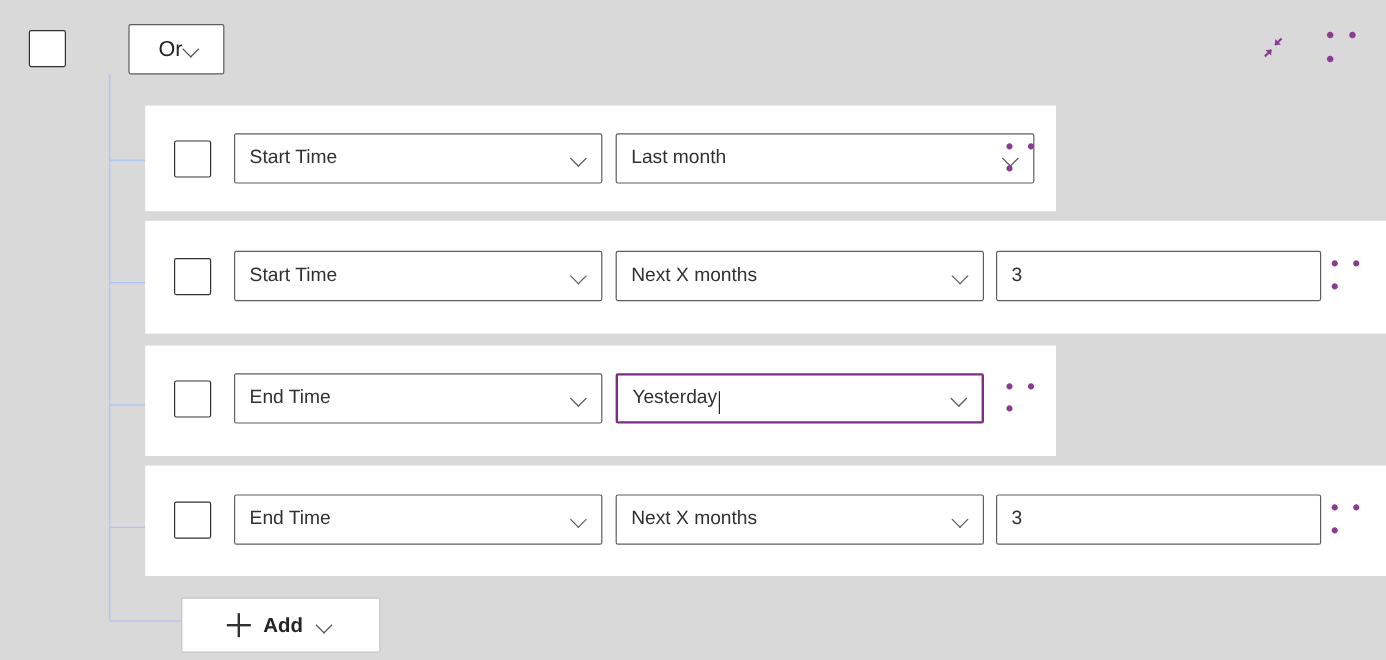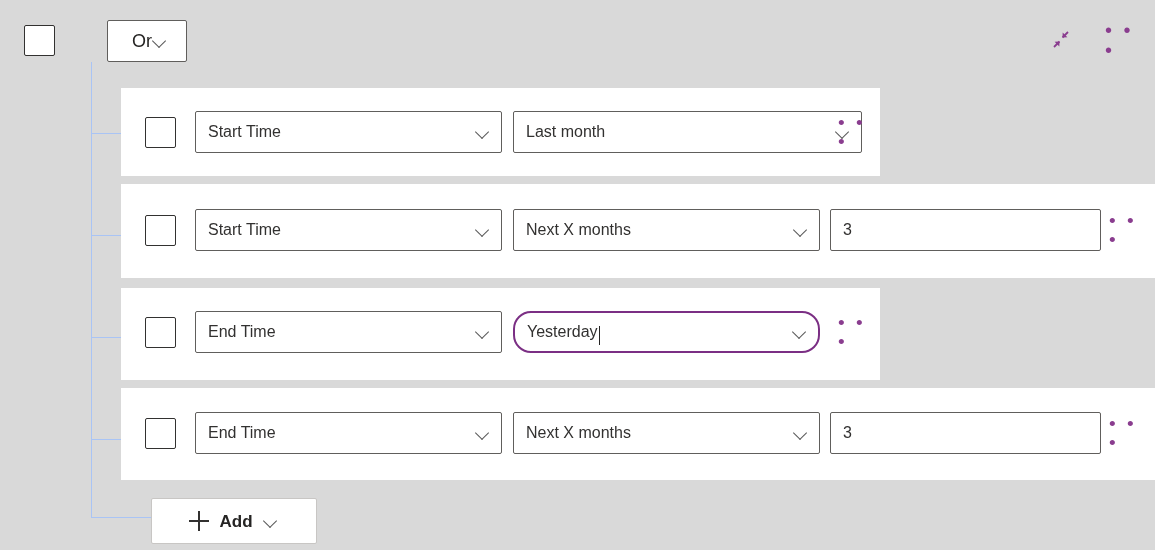--- a/index.html
+++ b/index.html
@@ -291,21 +291,21 @@
     <span>• • •</span>
   </div>
 </div>
 
 <div class="row" style="top:288px; width:759px; height:92px;">
   <div class="row-checkbox" style="left:24px; top:29px;"></div>
   <div class="field" style="left:74px; top:23px; width:307px;">
     <span class="fval">End Time</span>
     <span class="chev"></span>
   </div>
-  <div class="field focused" style="left:392px; top:23px; width:307px;border-radius:18px;">
+  <div class="field focused" style="left:392px; top:23px; width:307px;">
     <span style="display:flex;align-items:center;">
       <span class="fval">Yesterday</span>
         <span class="caret"></span>
     </span>
     <span class="chev"></span>
   </div>
   <div class="row-ellipsis" style="left:717px; top:29px;">
     <span>• • •</span>
   </div>
 </div>

